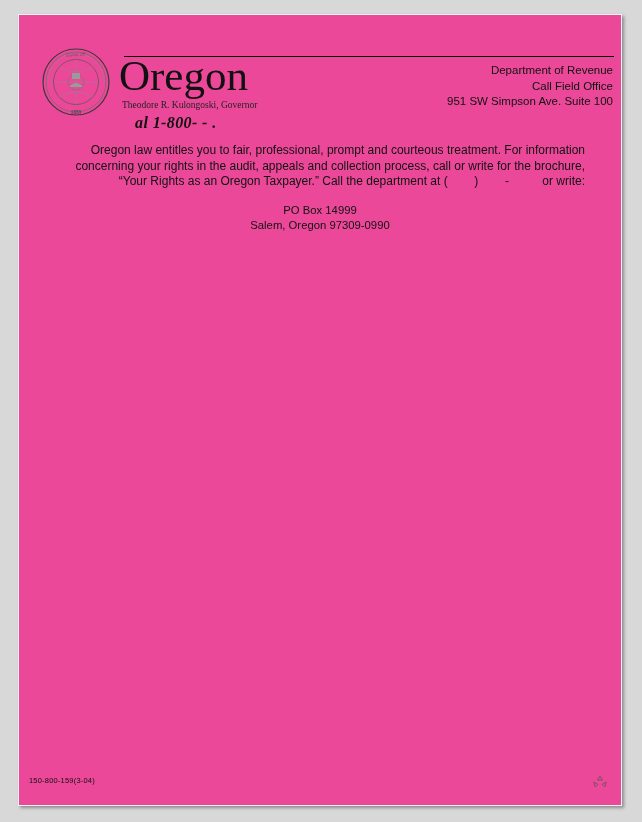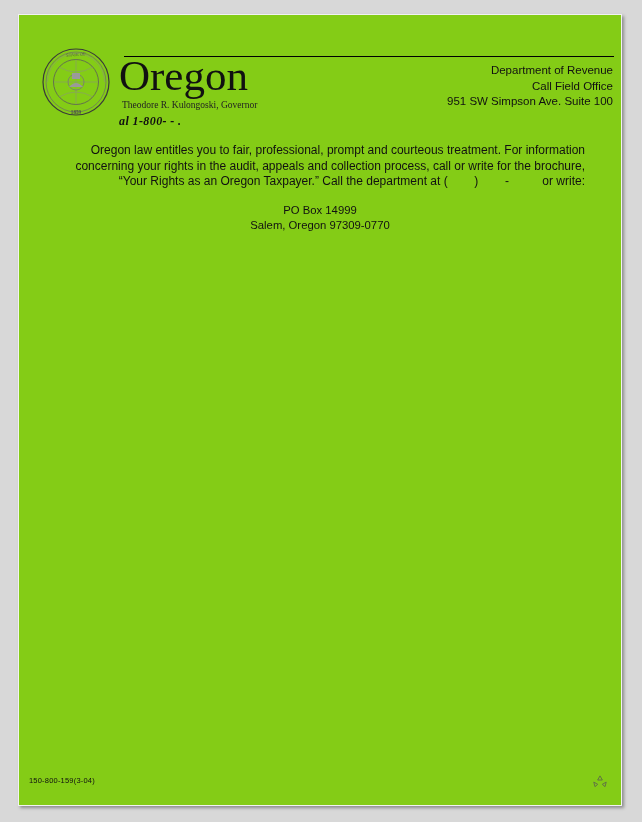--- a/index.html
+++ b/index.html
@@ -12,21 +12,21 @@
     height: 822px;
     overflow: hidden;
     font-family: "Liberation Sans", sans-serif;
   }
   .page {
     position: absolute;
     left: 18px;
     top: 14px;
     width: 602px;
     height: 790px;
-    background: #84cc16;
+    background: #ec4899;
     box-shadow: 2px 2px 3px rgba(0,0,0,0.35);
     border: 1px solid #f2f2f2;
     overflow: hidden;
   }
 
   
   .letterhead {
     position: absolute;
     left: 0;
     top: 0;
@@ -59,24 +59,24 @@
     font-family: "Liberation Serif", serif;
     font-size: 9.5px;
     color: #222;
     margin-top: 1px;
     margin-left: 3px;
   }
   .brand-phone {
     font-family: "Liberation Serif", serif;
     font-weight: bold;
     font-style: italic;
-    font-size: 12px;
+    font-size: 16px;
     color: #111;
     margin-top: 4px;
-    margin-left: 0px;
+    margin-left: 16px;
     letter-spacing: 0.4px;
   }
 
   .rule {
     position: absolute;
     left: 105px;
     top: 41px;
     width: 490px;
     height: 1px;
     background: #000;
@@ -186,21 +186,21 @@
   </div>
 
   <div class="notice">
     <span class="ln">Oregon law entitles you to fair, professional, prompt and courteous treatment. For information</span>
     <span class="ln">concerning your rights in the audit, appeals and collection process, call or write for the brochure,</span>
     <span class="ln">“Your Rights as an Oregon Taxpayer.” Call the department at (        )        -          or write:</span>
   </div>
 
   <div class="address-block">
     <div>PO Box 14999</div>
-    <div>Salem, Oregon 97309-0770</div>
+    <div>Salem, Oregon 97309-0990</div>
   </div>
 
   <div class="form-number">150-800-159(3-04)</div>
 
   <div class="recycle">
     <svg viewBox="0 0 20 20" width="18" height="18" aria-hidden="true">
       <g fill="none" stroke="#555" stroke-width="1.1" stroke-linejoin="round">
         <path d="M10 3.2 L12.6 7.8 L7.4 7.8 Z"></path>
         <path d="M4.4 15.2 L3.1 10.1 L7.5 12.6 Z"></path>
         <path d="M15.6 15.2 L16.9 10.1 L12.5 12.6 Z"></path>

